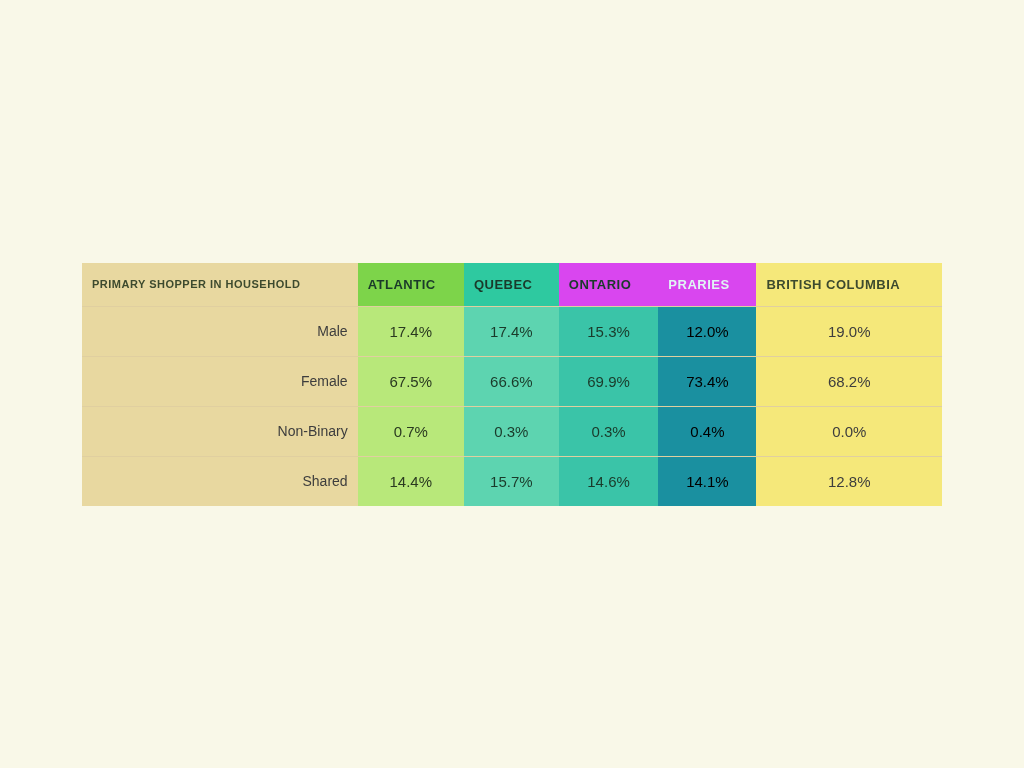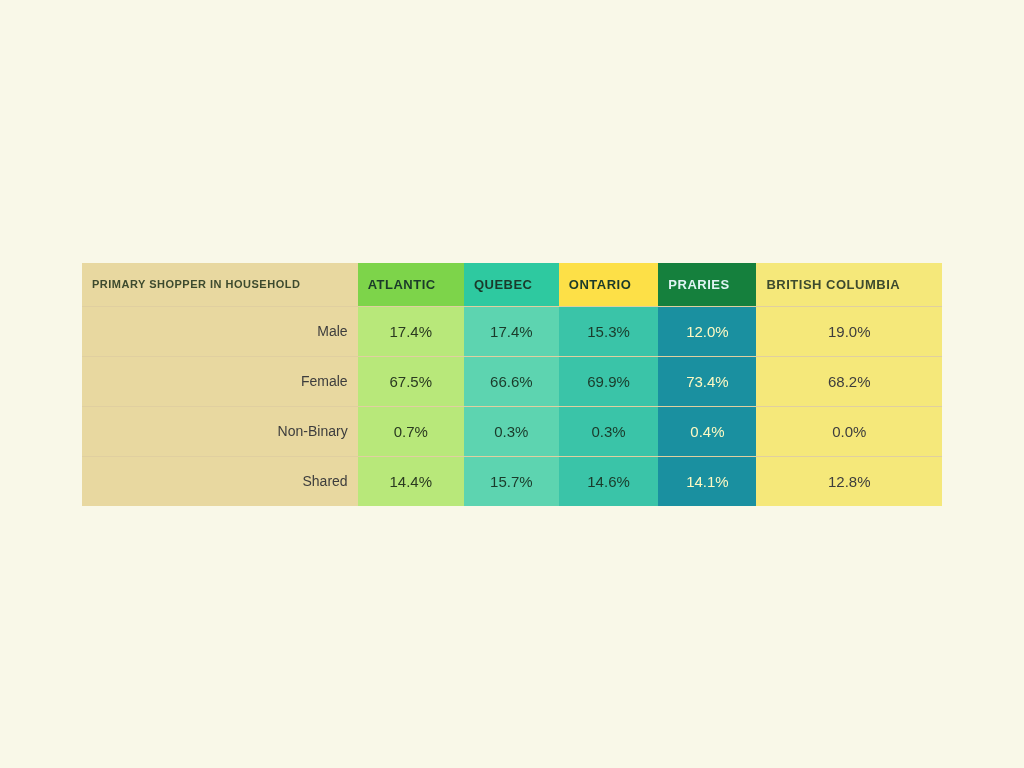--- a/index.html
+++ b/index.html
@@ -48,26 +48,26 @@
       background-color: #7dd44a;
       color: #1a3a2a;
     }
 
     th.quebec {
       background-color: #2ec9a0;
       color: #1a3a2a;
     }
 
     th.ontario {
-      background-color: #fde047;
+      background-color: #d946ef;
       color: #1a3a2a;
     }
 
     th.praries {
-      background-color: #15803d;
+      background-color: #d946ef;
       color: #e0f4f4;
       margin-left: 36px;
     }
 
     th.british-columbia {
       background-color: #f5e87a;
       color: #3d4a2e;
     }
 
     tbody tr td {
@@ -95,21 +95,21 @@
       color: #1a3a2a;
     }
 
     tbody tr td.ontario {
       background-color: #3ac4a8;
       color: #1a3a2a;
     }
 
     tbody tr td.praries {
       background-color: #1a90a0;
-      color: #fef9c3;
+      color: #000000;
     }
 
     tbody tr td.british-columbia {
       background-color: #f5e87a;
       color: #3d3d3d;
     }
   </style>
 </head>
 <body>
 

